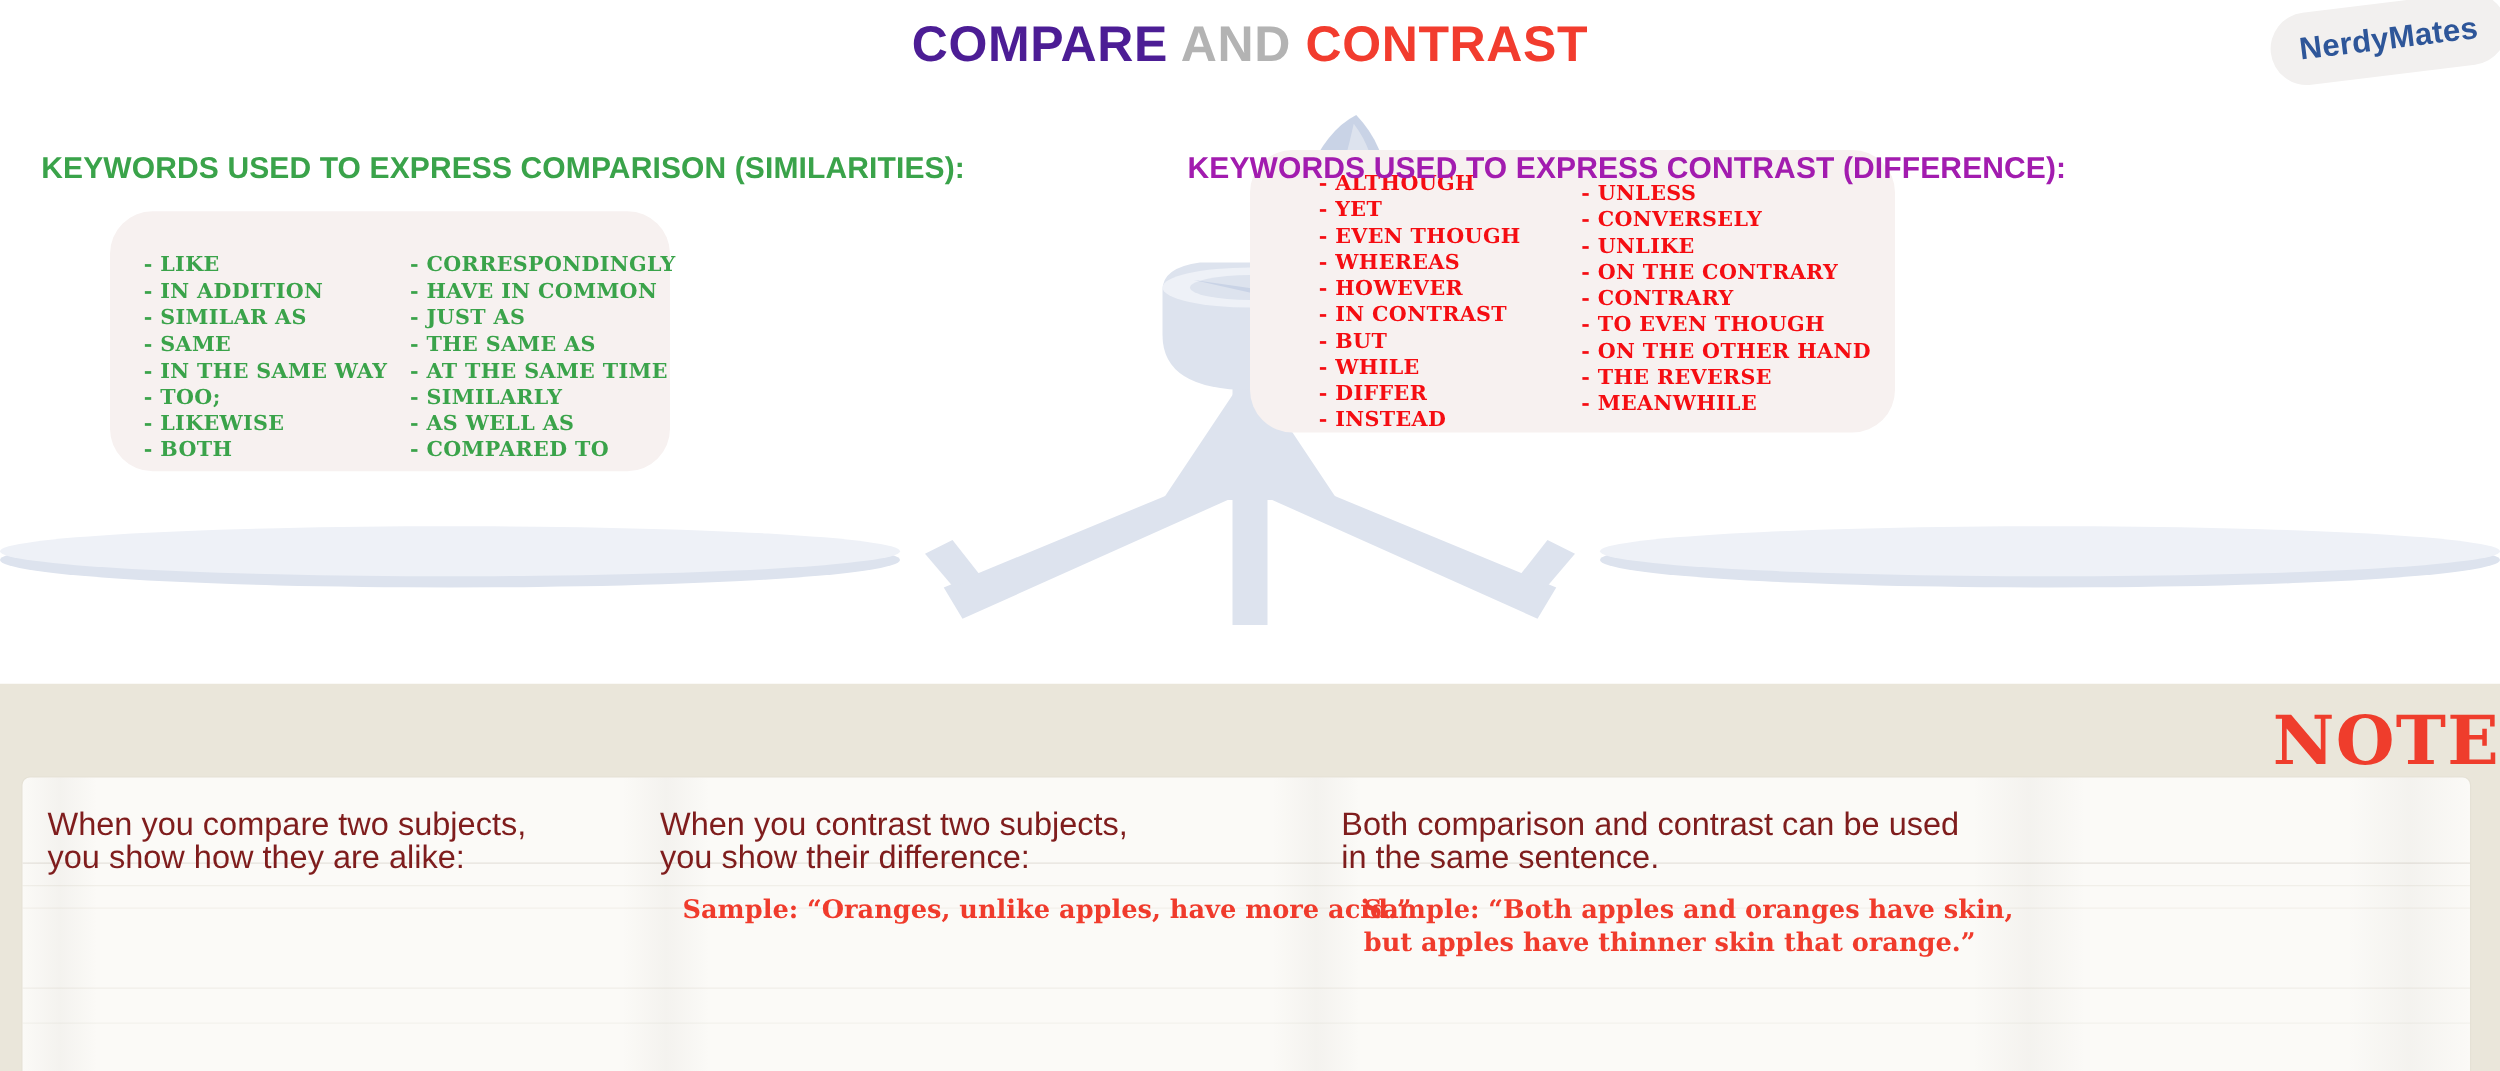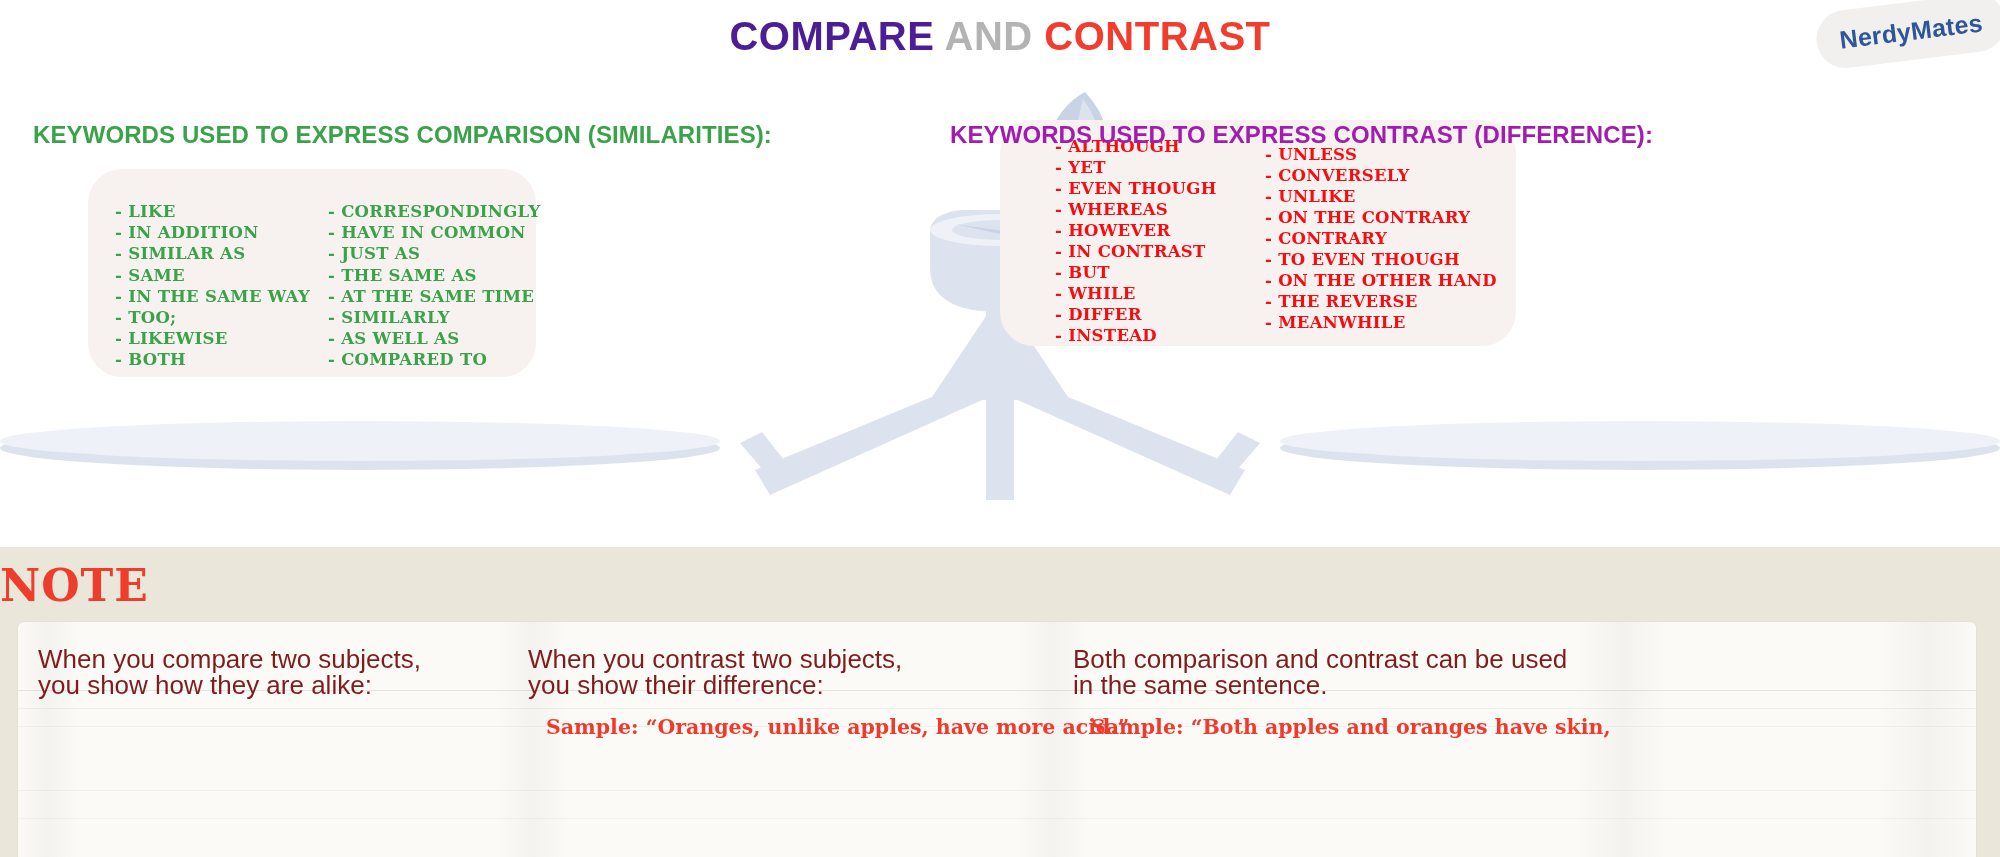--- a/index.html
+++ b/index.html
@@ -147,24 +147,24 @@
     height: 310px;
     background: #eae6da;
     z-index: 10;
     overflow: hidden;
   }
   #note-title {
     position: absolute;
     top: 13px;
     left: 0;
     width: 2000px;
-    text-align: left;
+    text-align: right;
     font-family: "DejaVu Serif", "Liberation Serif", serif;
     font-weight: bold;
-    font-size: 44px;
+    font-size: 54px;
     letter-spacing: 1px;
     color: #ef3d2c;
   }
 
   #note-paper {
     position: absolute;
     left: 18px;
     top: 75px;
     width: 1958px;
     height: 240px;
@@ -348,17 +348,18 @@
       <div class="note-sample" id="note-sample-2" style="left:528px;">
         <div>Sample: “Oranges, unlike apples, have more acid.”</div>
       </div>
 
       <div class="note-col" id="note-col-3">
         <div class="note-head">Both comparison and contrast can be used</div>
         <div class="note-head">in the same sentence.</div>
       </div>
       <div class="note-sample" id="note-sample-3" style="left:1073px;">
         <div>Sample: “Both apples and oranges have skin,</div>
+        <div>but apples have thinner skin that orange.”</div>
       </div>
     </div>
   </div>
 
 </div>
 
 </body></html>

